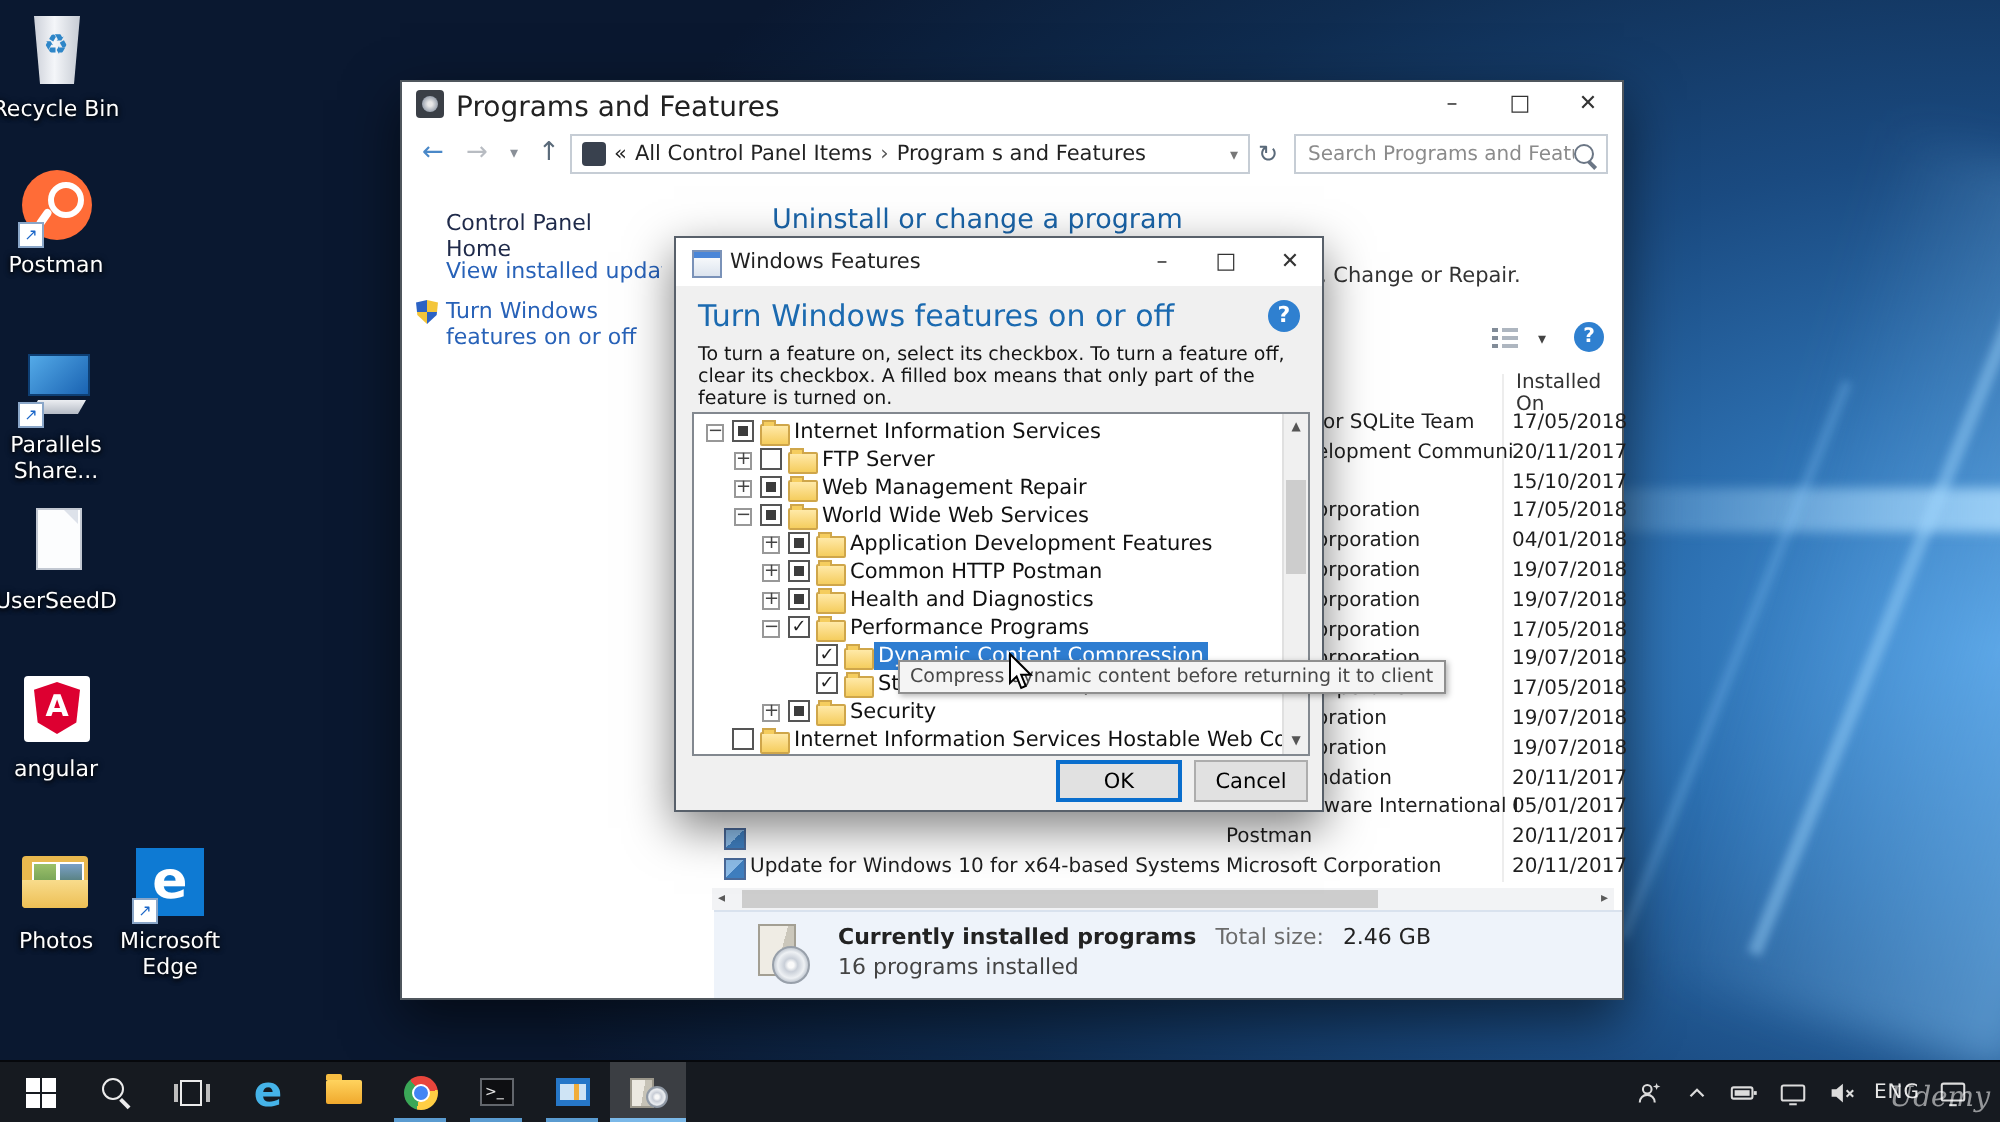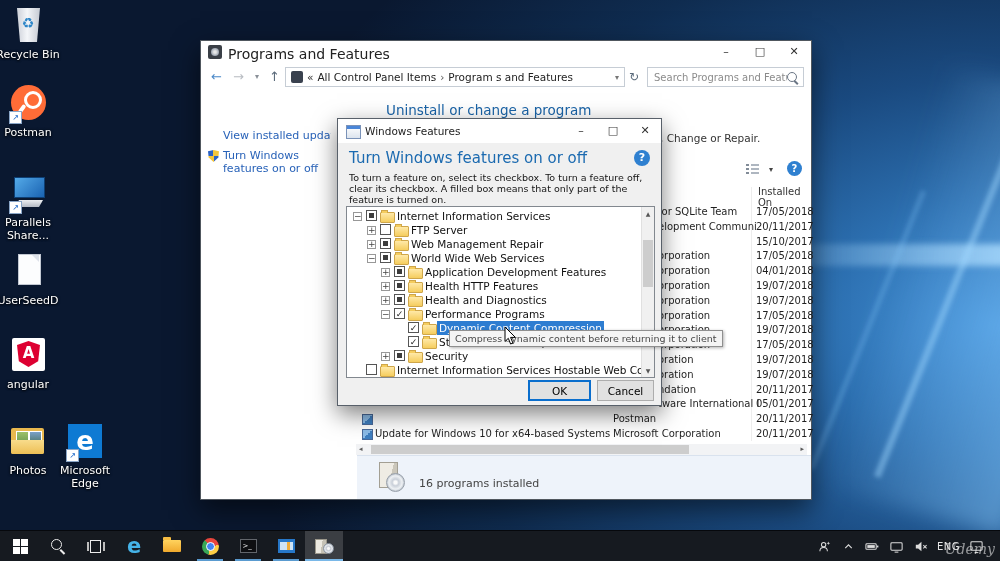--- a/index.html
+++ b/index.html
@@ -250,20 +250,21 @@
         <span class="crumb">Program s and Features</span>
         <span class="addr-dd">▾</span>
       </div>
       <span class="nv refresh">↻</span>
       <div class="searchbox">
         <span class="search-ph">Search Programs and Features</span>
         <span class="mag"></span>
       </div>
     </div>
     <div class="w-side">
+      <div class="side-home">Control Panel Home</div>
       <div class="side-link l1">View installed updates</div>
       <span class="shield"></span>
       <div class="side-link l2">Turn Windows features on or off</div>
     </div>
     <div class="w-main">
       <div class="c-head">Uninstall or change a program</div>
       <div class="c-desc">, Change or Repair.</div>
       <span class="t-viewico">
           <i></i>
           <i></i>
@@ -345,20 +346,25 @@
       <div class="hscroll">
         <span class="hs-l">◂</span>
         <span class="hs-thumb"></span>
         <span class="hs-r">▸</span>
       </div>
       <div class="statusbar">
         <span class="st-ico">
           <span class="st-box"></span>
             <span class="st-cd"></span>
         </span>
+        <div class="st-l1">
+          <b>Currently installed programs</b>
+          <span class="st-gray">Total size:</span>
+          <span>2.46 GB</span>
+        </div>
         <div class="st-l2">16 programs installed</div>
       </div>
     </div>
   </div>
 
   <div id="dlg">
     <div class="d-tb">
       <span class="d-ico"></span>
       <span class="d-title">Windows Features</span>
       <span class="caps">
@@ -409,21 +415,21 @@
             </div>
             <div class="tfold" style="left: 61px;"></div>
             <div class="tlab" style="left: 76px;">Application Development Features</div>
           </div>
           <div class="trow" style="top: 72px;">
             <div class="texp" style="left: 34px;">+</div>
             <div class="tchk" style="left: 47px;">
               <span class="fill"></span>
             </div>
             <div class="tfold" style="left: 61px;"></div>
-            <div class="tlab" style="left: 76px;">Health HTTP Features</div>
+            <div class="tlab" style="left: 76px;">Common HTTP Postman</div>
           </div>
           <div class="trow" style="top: 86px;">
             <div class="texp" style="left: 34px;">+</div>
             <div class="tchk" style="left: 47px;">
               <span class="fill"></span>
             </div>
             <div class="tfold" style="left: 61px;"></div>
             <div class="tlab" style="left: 76px;">Health and Diagnostics</div>
           </div>
           <div class="trow" style="top: 100px;">

